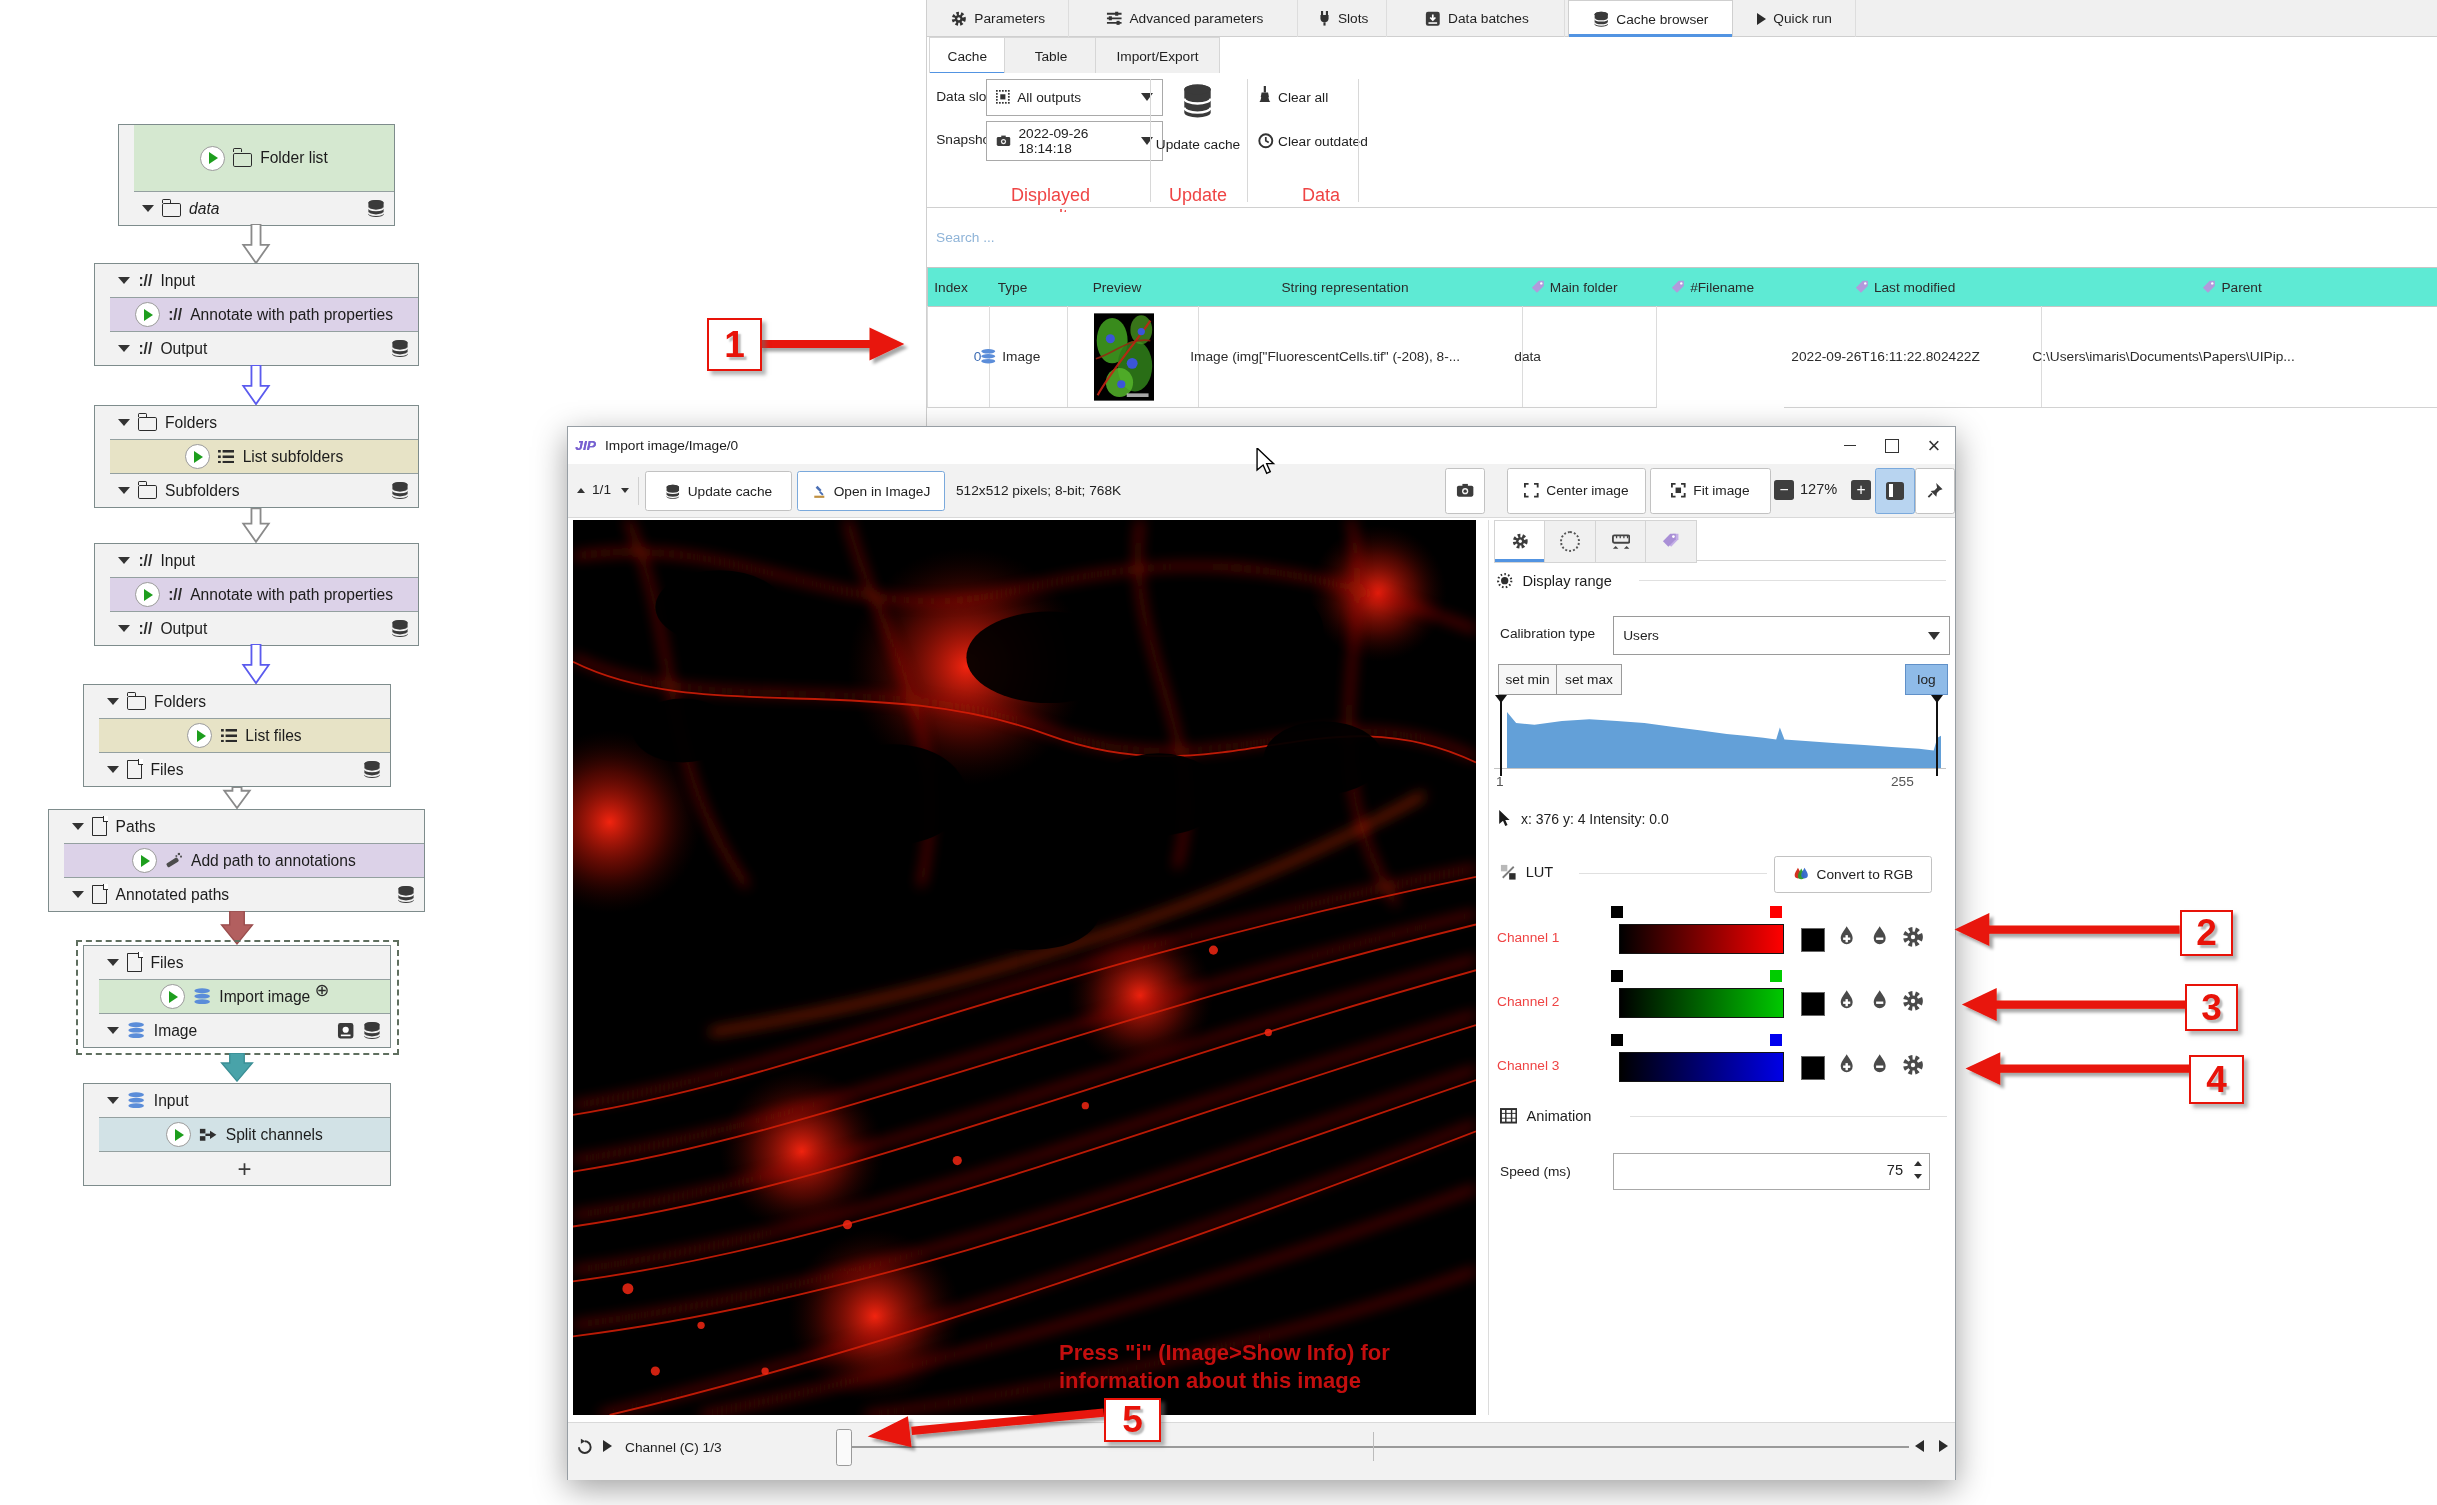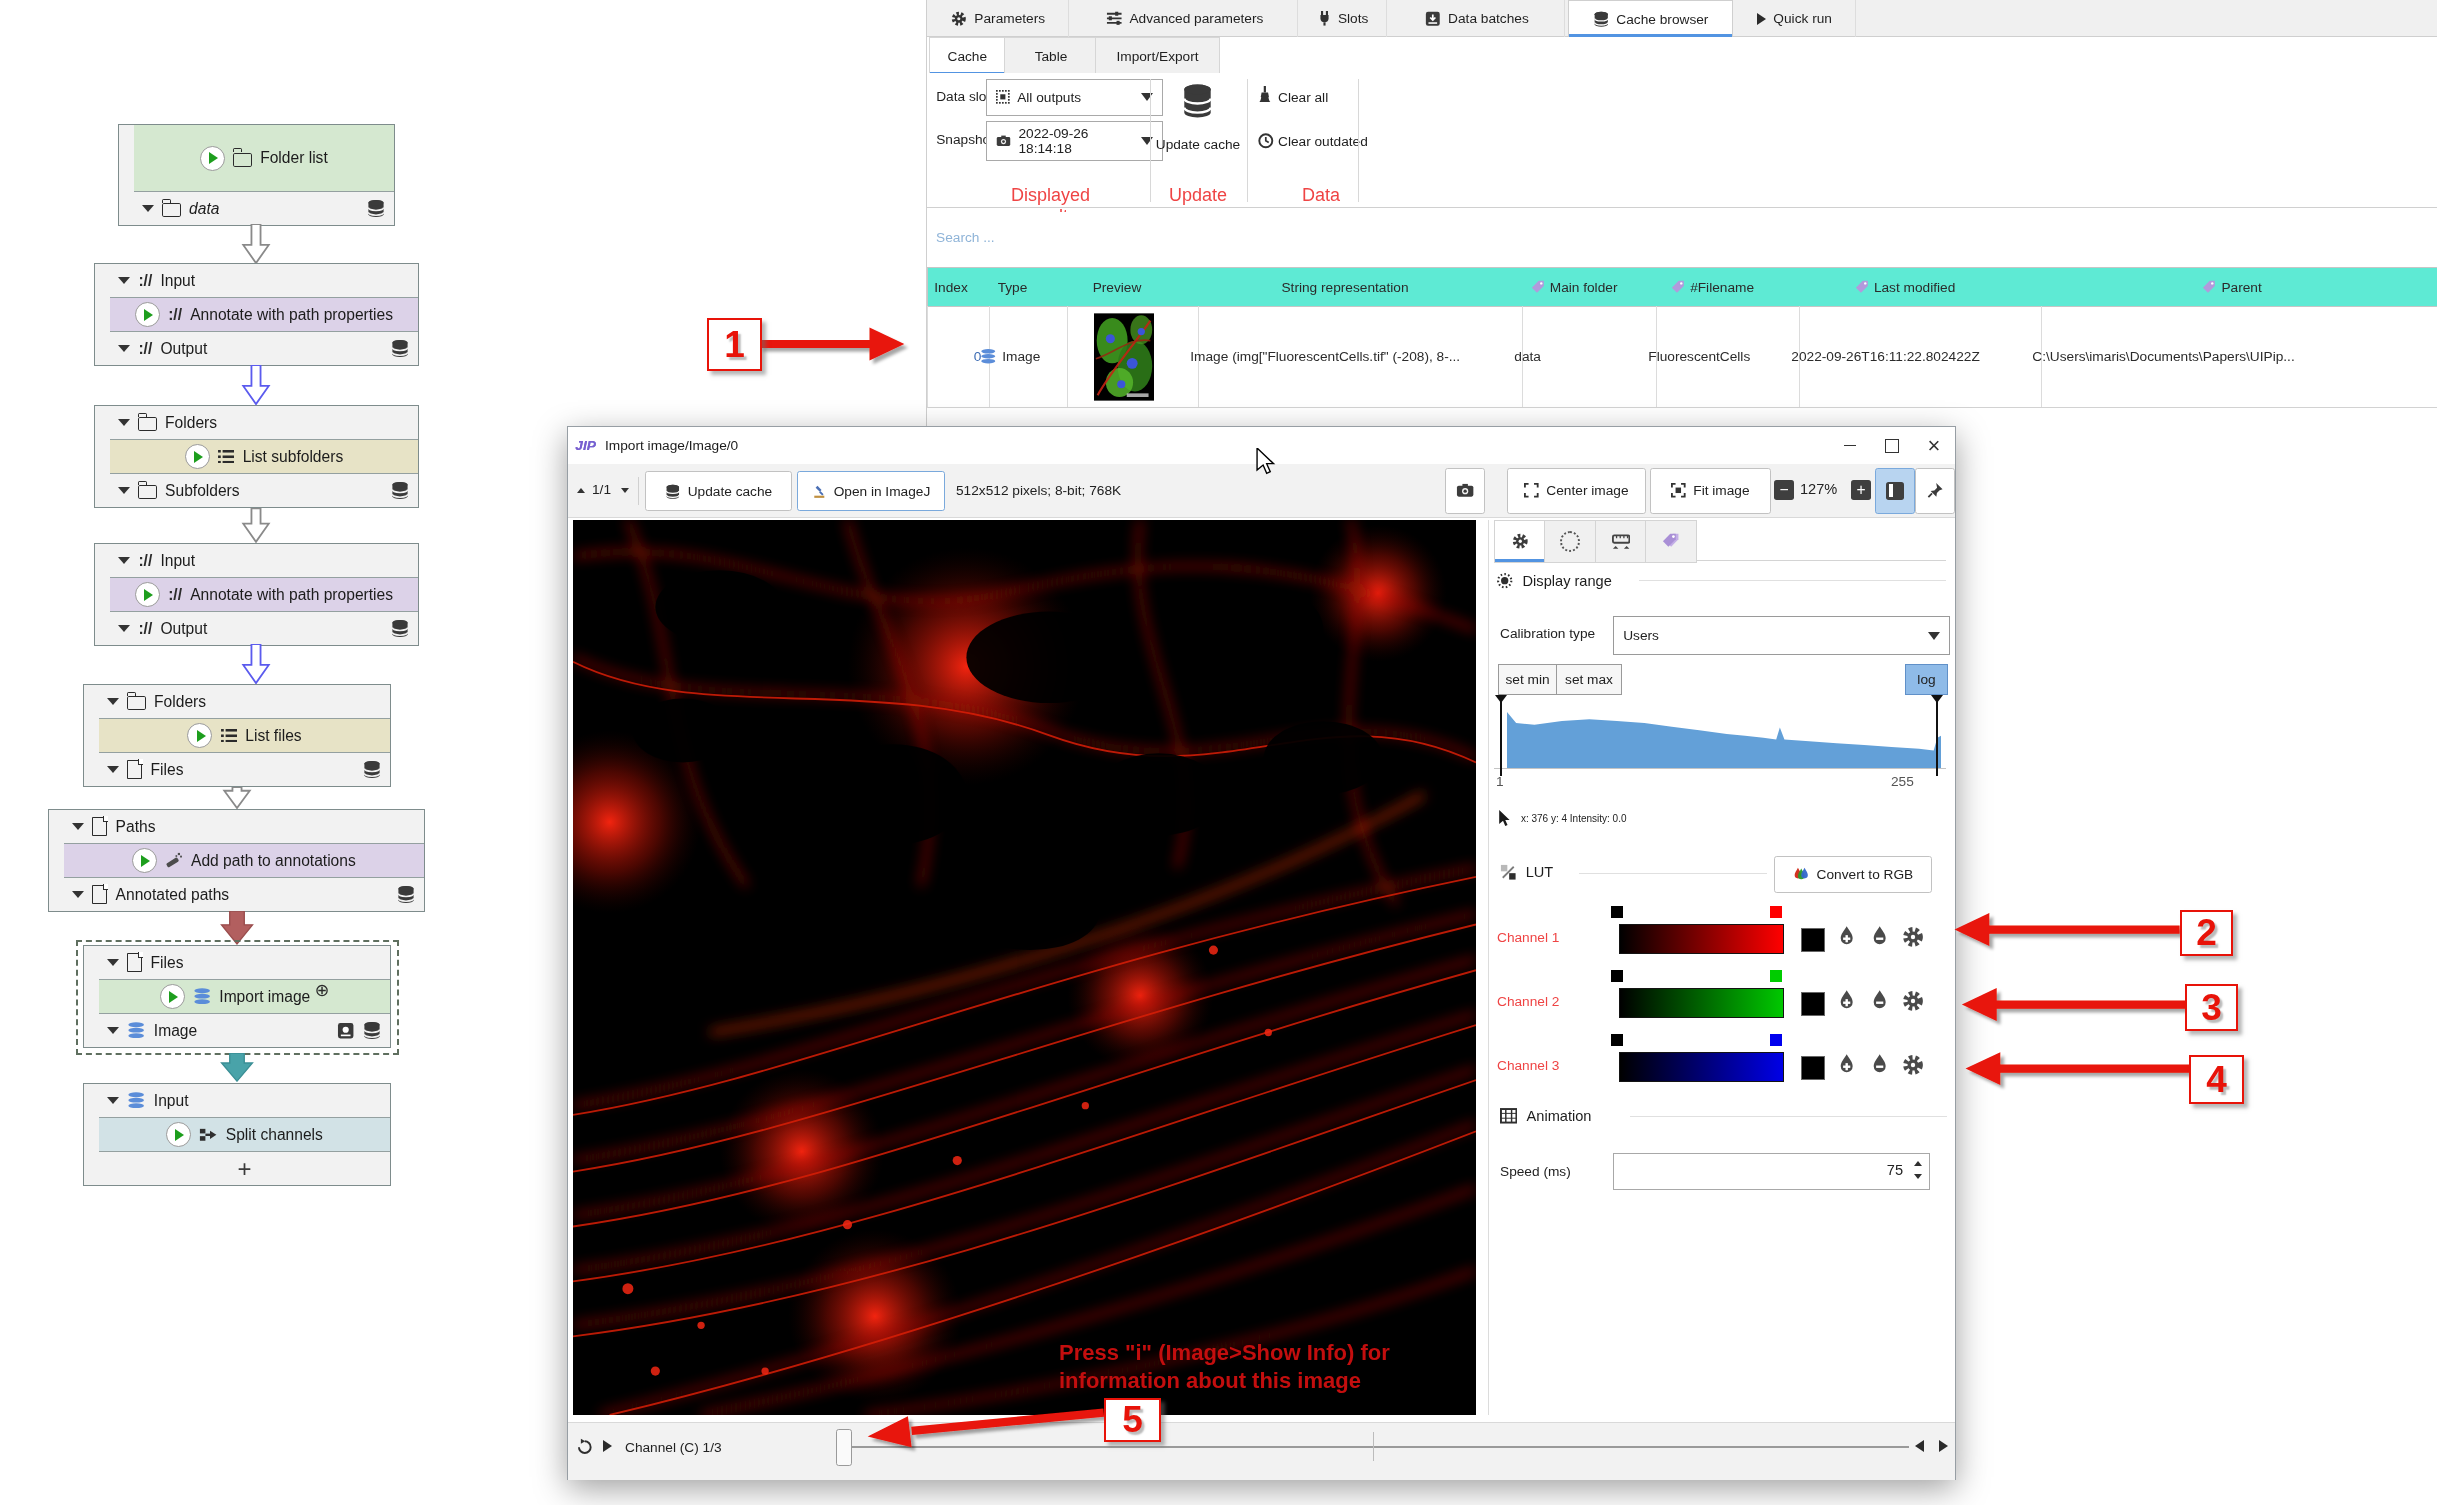--- a/index.html
+++ b/index.html
@@ -549,21 +549,20 @@
           <path d="M2 50C20 45 40 26 62 30" stroke="#a02010" stroke-width="1.8" fill="none" opacity=".8"></path>
           <circle cx="18" cy="28" r="5" fill="#3b55d8"></circle>
             <circle cx="42" cy="55" r="6" fill="#3b55d8"></circle>
             <circle cx="30" cy="78" r="4.5" fill="#3b55d8"></circle>
             <circle cx="52" cy="20" r="4" fill="#3b55d8"></circle>
           <rect x="36" y="88" width="24" height="4" fill="#cfcfcf" opacity=".8"></rect>
         </svg>
       </div>
       <div class="td" style="left:256px;width:324px;">Image (img["FluorescentCells.tif" (-208), 8-...</div>
       <div class="td" style="left:580px;width:134px;">data</div>
-      <div class="td" style="left:714px;width:143px;">FluorescentCells</div>
       <div class="td" style="left:857px;width:242px;">2022-09-26T16:11:22.802422Z</div>
       <div class="td" style="left:1098px;width:414px;">C:\Users\imaris\Documents\Papers\UIPip...</div>
     </div>
   </div>
 
   <div class="abs" id="win">
 
     <div class="titlebar">
       <span style="margin:0 9.2px 0 7.3px;font-weight:bold;font-style:italic;font-size:13.7px;background:linear-gradient(90deg,#7a5fd0,#4f7fd9);-webkit-background-clip:text;background-clip:text;color:#7a5fd0;">JIP</span>
       <span style="font-size:13.7px;color:#1c1c1c;">Import image/Image/0</span>
@@ -765,21 +764,21 @@
     <div class="abs" style="left:927px;top:268px;width:0;height:0;border-left:6.4px solid transparent;border-right:6.4px solid transparent;border-top:8.2px solid #111;"></div>
     <div class="abs" style="left:1368px;top:268px;width:1.8px;height:81px;background:#111;"></div>
     <div class="abs" style="left:1363px;top:268px;width:0;height:0;border-left:6.4px solid transparent;border-right:6.4px solid transparent;border-top:8.2px solid #111;"></div>
     <span class="abs" style="left:928px;top:347px;font-size:13.7px;color:#555;">1</span>
     <span class="abs" style="left:1323px;top:347px;font-size:13.7px;color:#555;">255</span>
 
     <div class="abs" style="left:930px;top:383px;display:flex;align-items:center;gap:9.2px;">
       <svg width="13.7" height="17.4" viewBox="0 0 13 20">
           <path d="M0 0v16l4.4-3.6 2.6 6 2.6-1.2-2.6-5.8H12z" fill="#1a1a1a"></path>
         </svg>
-      <span style="font-size:10px;">x: 376 y: 4 Intensity: 0.0</span>
+      <span style="font-size:14px;">x: 376 y: 4 Intensity: 0.0</span>
     </div>
 
     <div class="sechead abs" style="left:932px;top:437px;">
       <svg width="16.5" height="16.5" viewBox="0 0 18 18">
           <rect x="1" y="1" width="7" height="7" fill="#b9b9b9"></rect>
           <rect x="10" y="10" width="7" height="7" fill="#2e2e2e"></rect>
           <path d="M3 15L15 3" stroke="#7c7c7c" stroke-width="2"></path>
         </svg>
       <span>LUT</span>
     </div>

